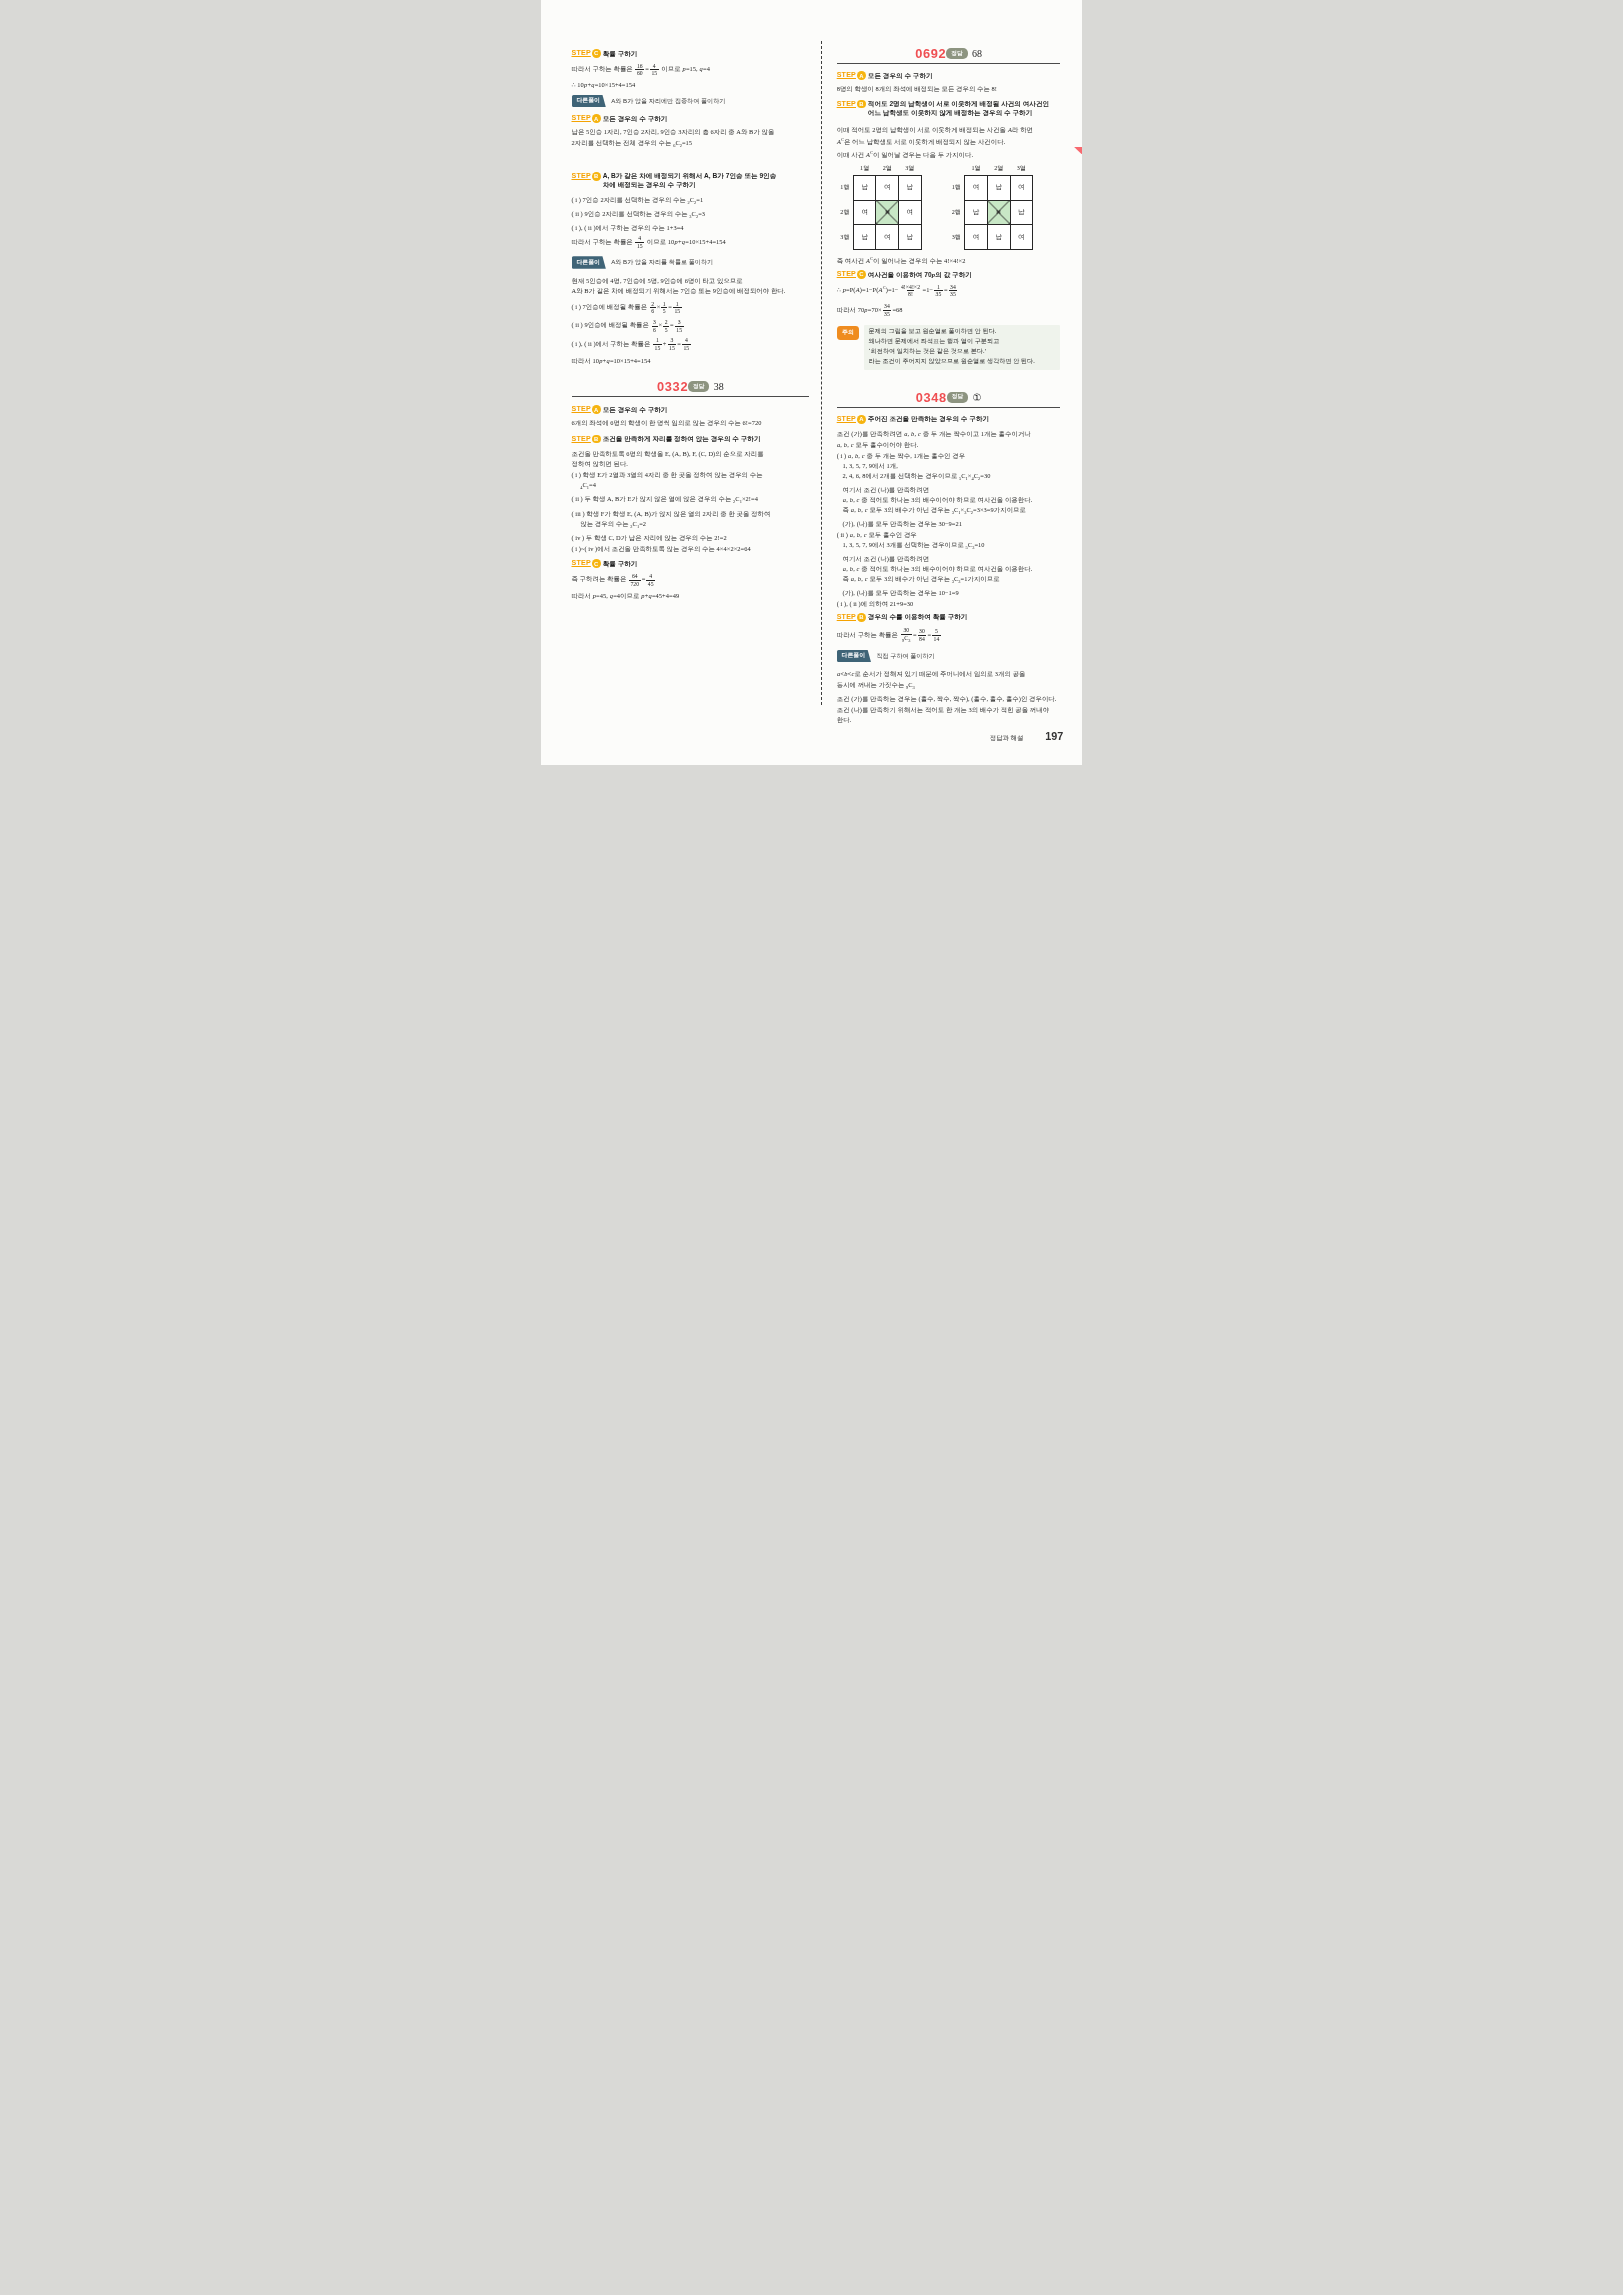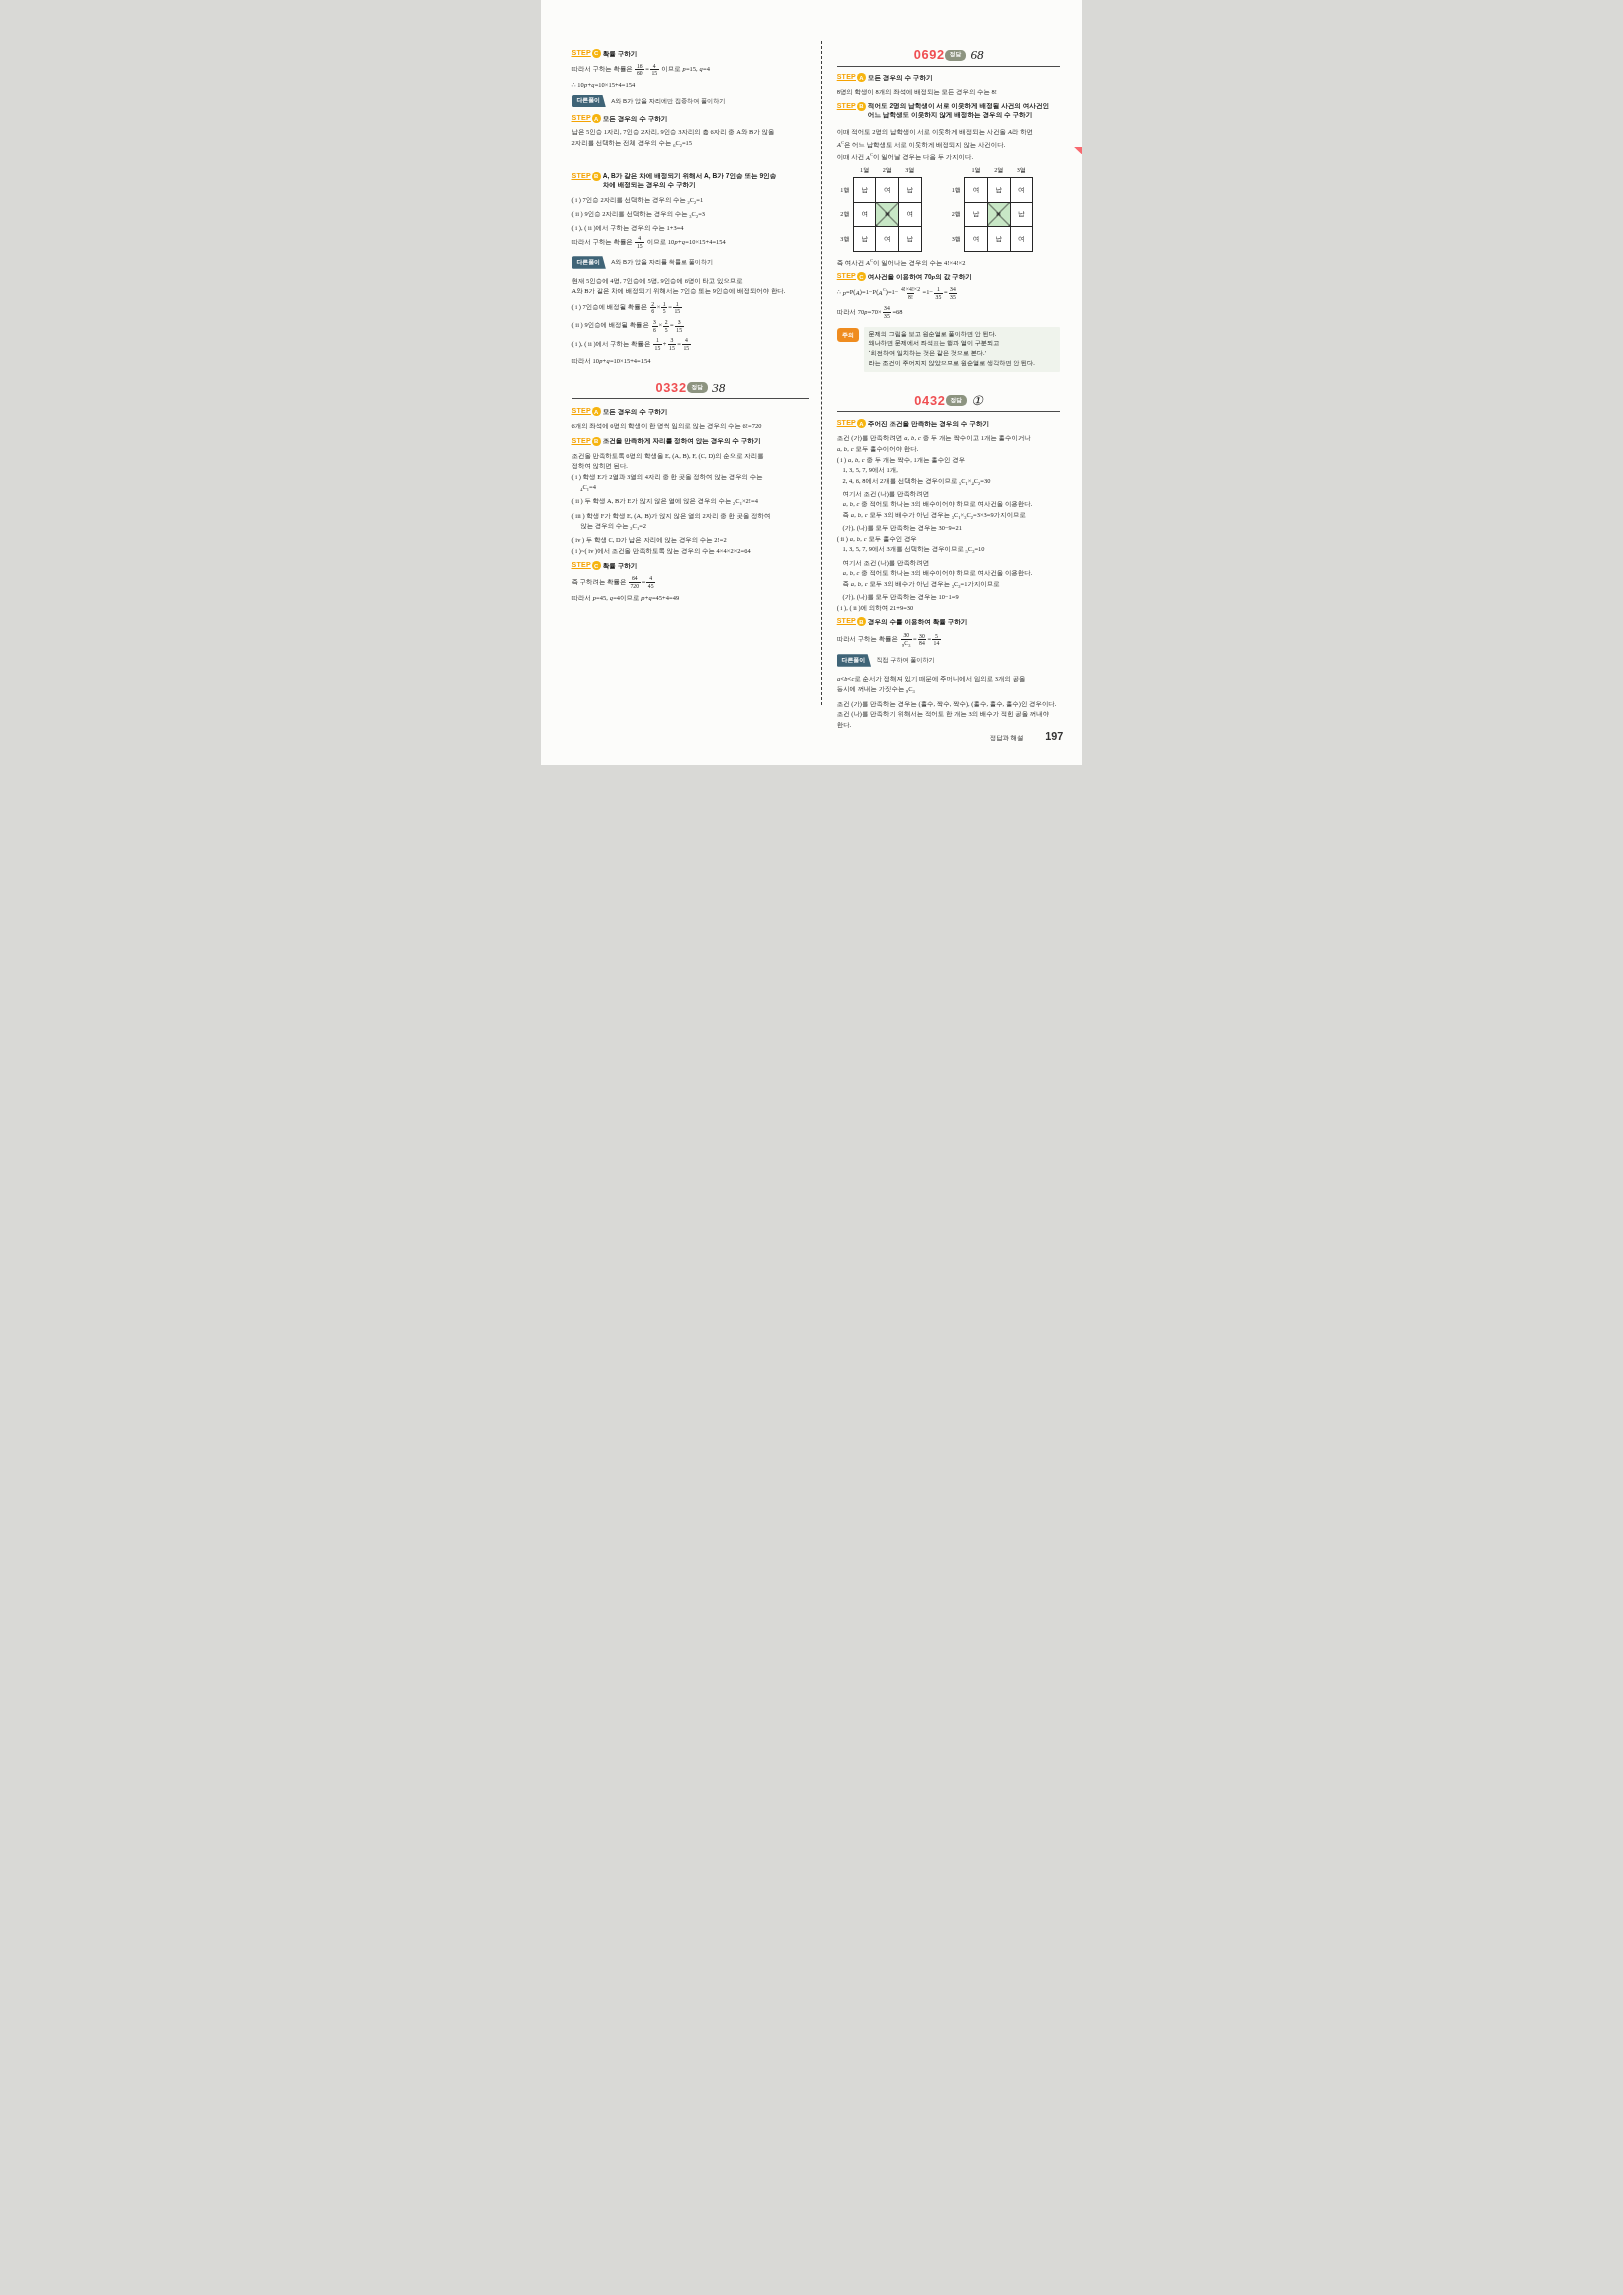--- a/index.html
+++ b/index.html
@@ -33,21 +33,21 @@
            font-size:5.9px;padding:1.5px 5.9px 2px 4.9px;border-radius:1.5px 0 0 1.5px;
            clip-path:polygon(0 0,calc(100% - 3.4px) 0,100% 100%,0 100%);}
   .alt-title{font-family:"Liberation Sans",sans-serif;font-size:6.1px;color:#333;font-weight:500;}
 
   .phead-row{display:flex;align-items:center;justify-content:center;}
   .pnum{color:#ef4f52;font-family:"Liberation Sans","DejaVu Sans",sans-serif;font-weight:700;
         font-size:12.8px;letter-spacing:0.7px;line-height:13.8px;}
   .pans{display:flex;align-items:center;gap:4.4px;}
   .pbadge{background:#8d9480;color:#fff;font-family:"Liberation Sans",sans-serif;font-size:5.7px;
           font-weight:700;border-radius:4.9px;padding:1.5px 4.9px;}
-  .pval{font-size:13px;font-style:italic;}
+  .pval{font-size:10px;}
   .prule{border-top:0.8px solid #4a4a4a;margin-top:2.5px;}
 
   .tables{display:flex;gap:26.5px;margin:3.9px 0 2px 0;}
   table.tbl{border-collapse:collapse;}
   .tbl td{padding:0;}
   .tbl .ch{width:21.6px;text-align:center;font-size:6.1px;padding-bottom:2.5px;}
   .tbl .rh{font-size:6.1px;text-align:right;padding-right:3.4px;width:12.8px;}
   .tbl td.cell{width:21.6px;height:23.6px;text-align:center;vertical-align:middle;font-size:6.6px;
         border:0.6px solid #262626;border-top-width:1.2px;border-bottom-width:1.2px;background:#fff;}
   .tbl td.xcell{background-color:#c8e7c6;background-image:
@@ -332,21 +332,21 @@
         <span class="note-body">
           <span class="line" style="display:block">문제의 그림을 보고 원순열로 풀이하면 안 된다.</span>
           <span class="line" style="display:block">왜냐하면 문제에서 좌석표는 행과 열이 구분되고</span>
           <span class="line" style="display:block">‘회전하여 일치하는 것은 같은 것으로 본다.’</span>
           <span class="line" style="display:block">라는 조건이 주어지지 않았으므로 원순열로 생각하면 안 된다.</span>
         </span>
       </div>
 
       <div class="mb14">
         <div class="phead-row">
-          <span class="pnum">0432</span>
+          <span class="pnum">0348</span>
           <span class="pans">
             <span class="pbadge">정답</span>
             <span class="pval">①</span>
           </span>
         </div>
         <div class="prule"></div>
       </div>
 
       <div class="step mb10">
         <span class="sw">STEP</span>

